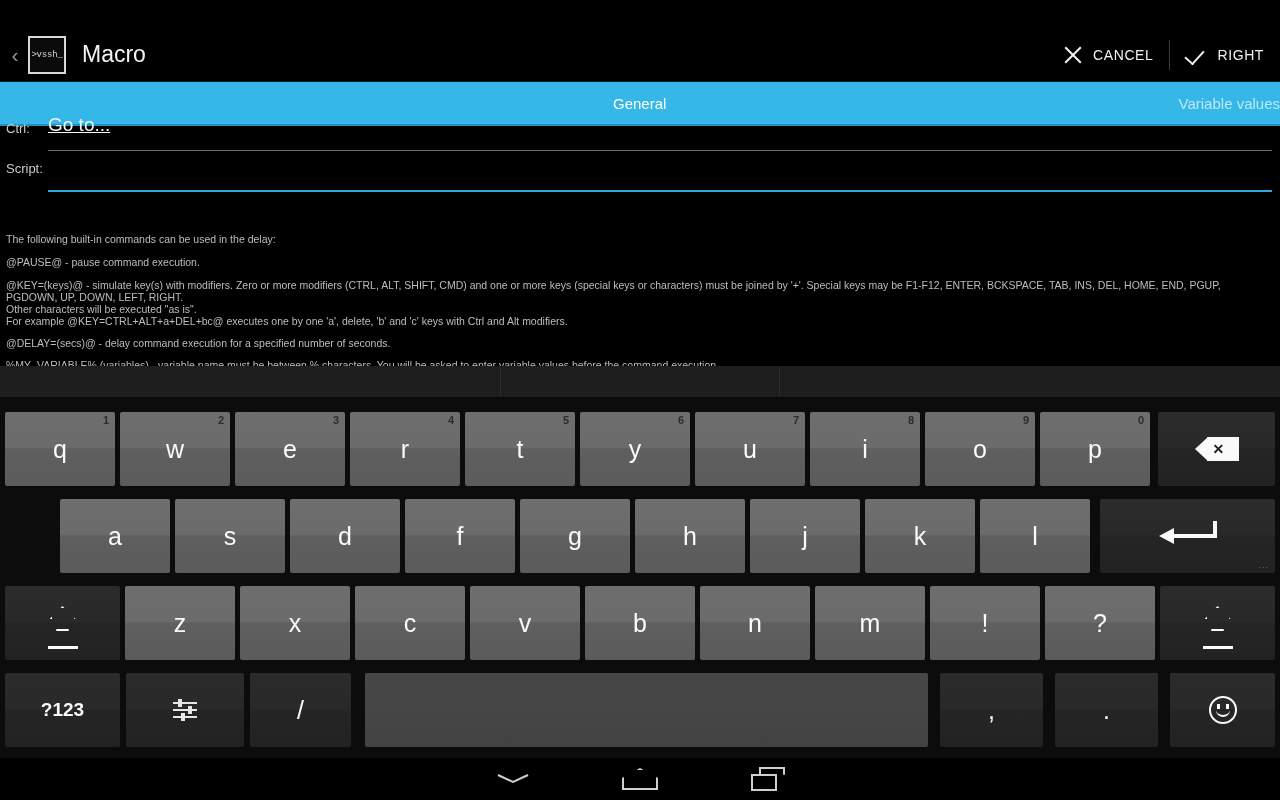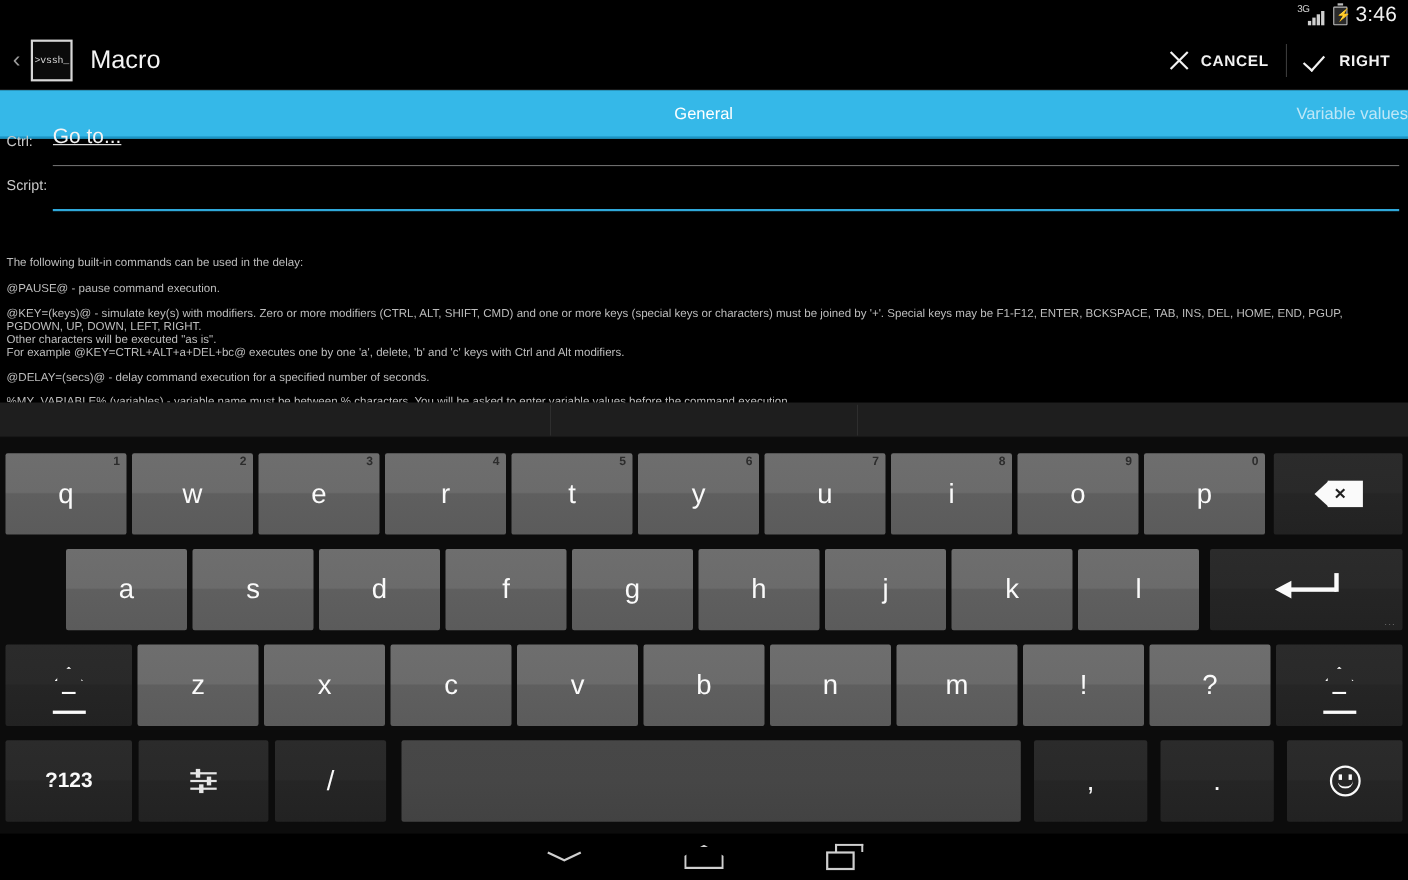--- a/index.html
+++ b/index.html
@@ -59,21 +59,21 @@
   .app-icon span {
     font-family: "Liberation Mono", monospace; font-size: 9px; color: #d6d6d6;
     letter-spacing: -0.2px;
   }
   .ab-title { margin-left: 16px; font-size: 23px; color: #f4f4f4; }
   .ab-actions { margin-left: auto; display: flex; align-items: center; height: 54px; }
   .ab-btn {
     display: flex; align-items: center; gap: 9px; padding: 0 16px; height: 54px;
     color: #f2f2f2;
   }
-  .ab-btn .lab { font-size: 14px; font-weight: bold; letter-spacing: 0.6px; }
+  .ab-btn .lab { font-size: 14px; font-weight: normal; letter-spacing: 0.6px; }
   .ab-sep { width: 1px; height: 30px; background: #3a3a3a; }
   .ico-x, .ico-chk { width: 22px; height: 22px; position: relative; }
   .ico-x::before, .ico-x::after {
     content: ""; position: absolute; left: 0; top: 10px; width: 22px; height: 2px;
     background: #f2f2f2;
   }
   .ico-x::before { transform: rotate(45deg); }
   .ico-x::after { transform: rotate(-45deg); }
   .ico-chk::before {
     content: ""; position: absolute; left: 3px; top: 2px; width: 9px; height: 16px;
@@ -245,33 +245,20 @@
   .n-rec .r2 {
     position: absolute; right: 0; top: 0; width: 26px; height: 17px;
     border: 2px solid #cfcfcf; border-bottom: none; clip-path: inset(0 0 55% 0);
   }
 </style>
 </head>
 <body>
 
 <div class="screen">
 
-  <div class="statusbar">
-    <div class="sb-signal">
-      <div class="lbl">3G</div>
-      <div class="g g1"></div>
-        <div class="g g2"></div>
-        <div class="g g3"></div>
-        <div class="g g4"></div>
-    </div>
-    <div class="sb-batt">
-      <div class="bolt">⚡</div>
-    </div>
-    <div class="sb-time">3:46</div>
-  </div>
 
   <div class="actionbar">
     <div class="back-chev">‹</div>
     <div class="app-icon">
       <span>&gt;vssh_</span>
     </div>
     <div class="ab-title">Macro</div>
     <div class="ab-actions">
       <div class="ab-btn">
         <div class="ico-x"></div>

